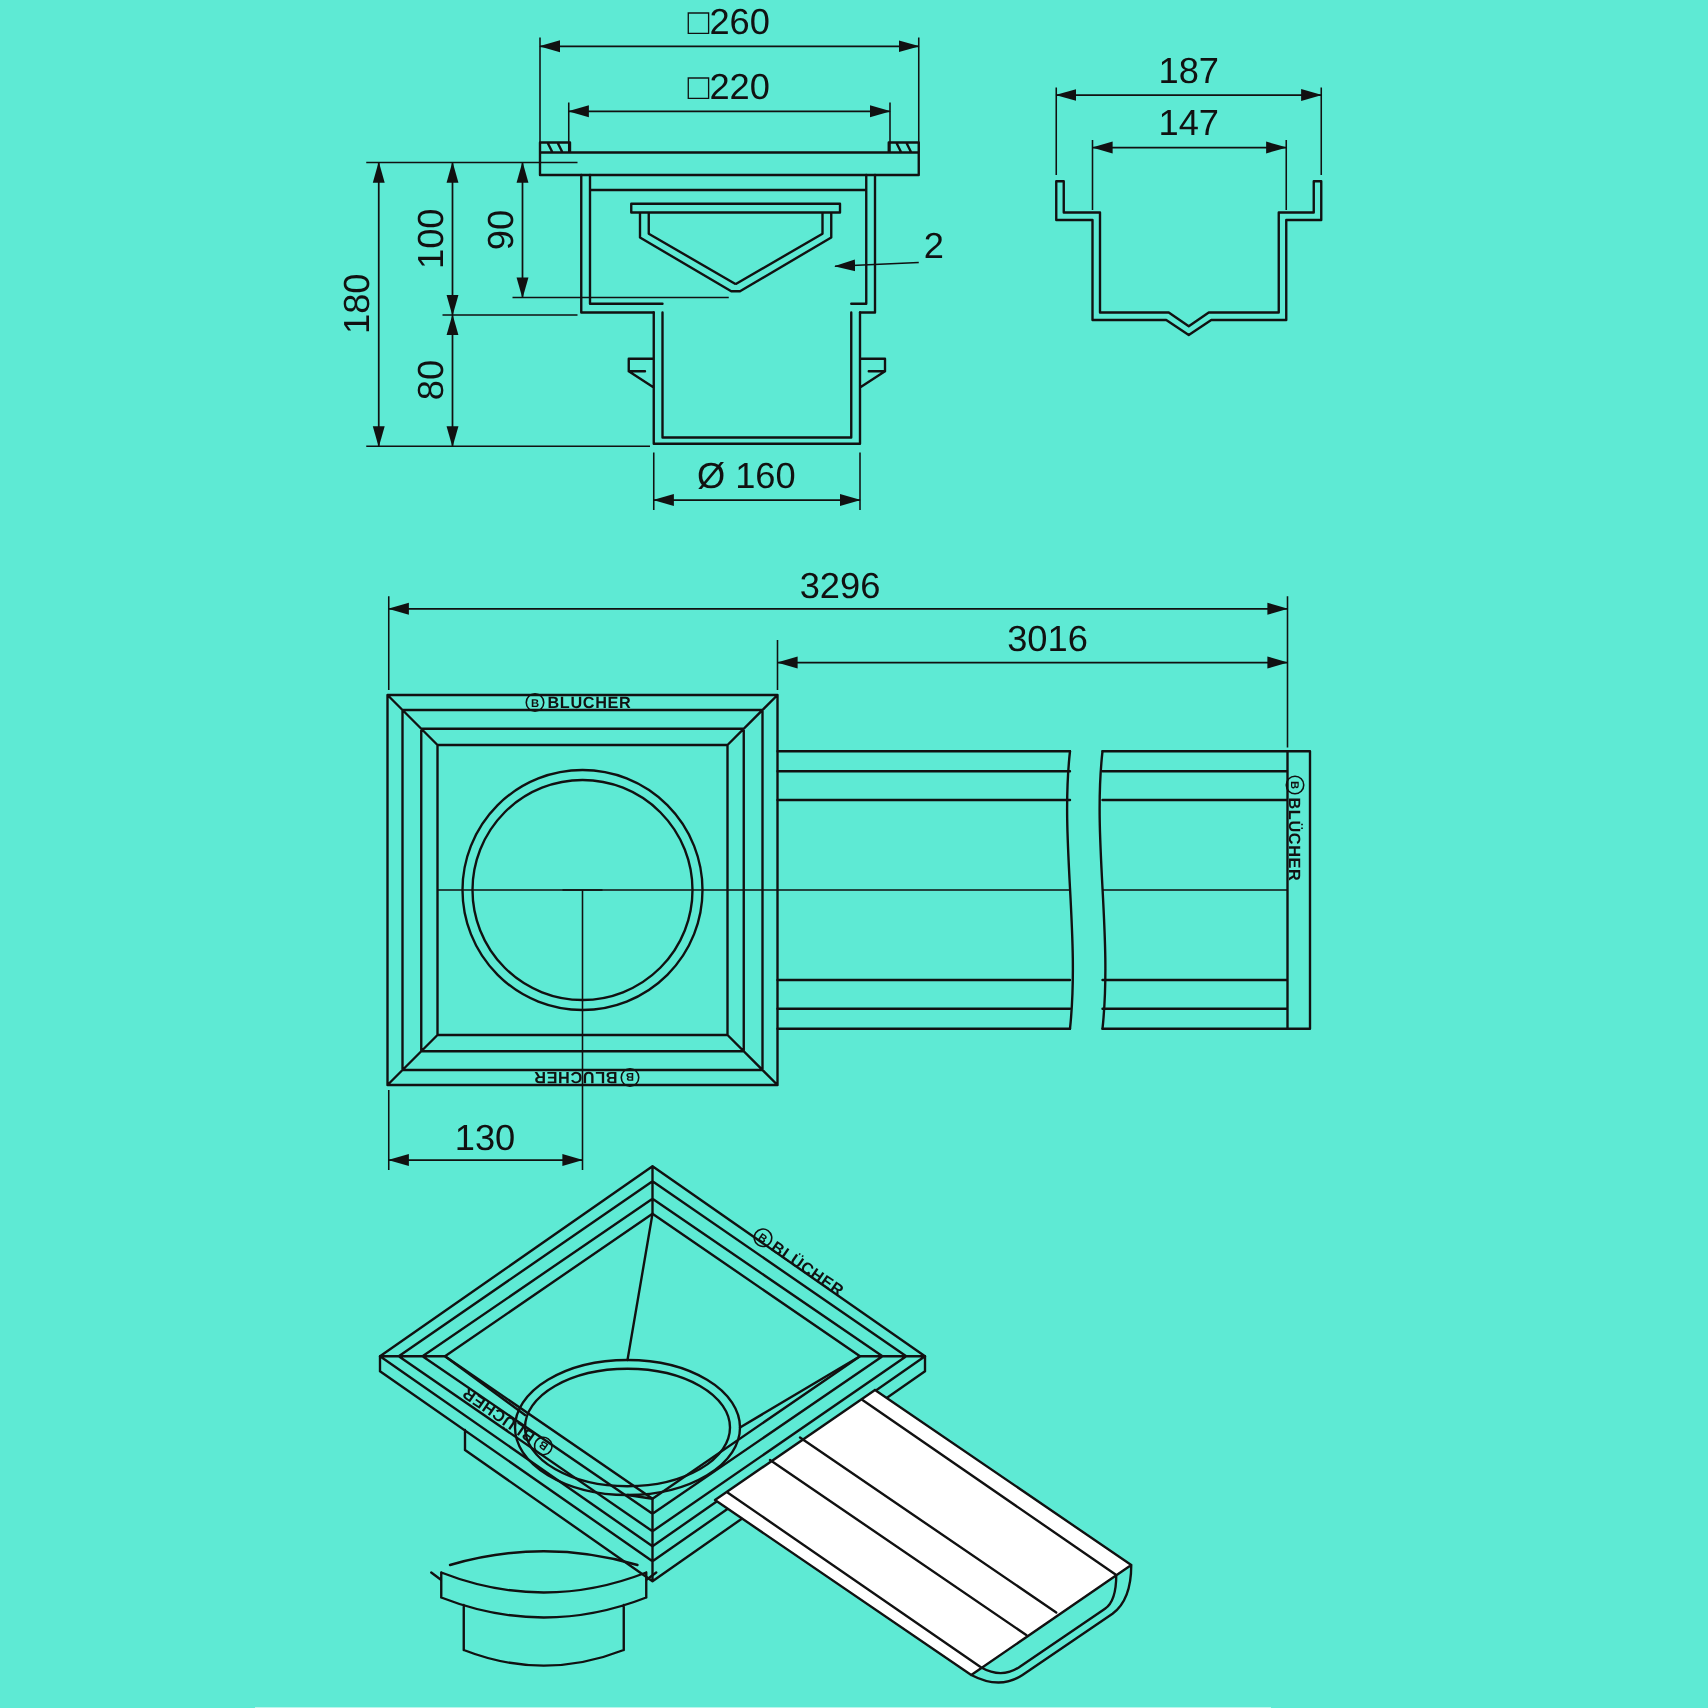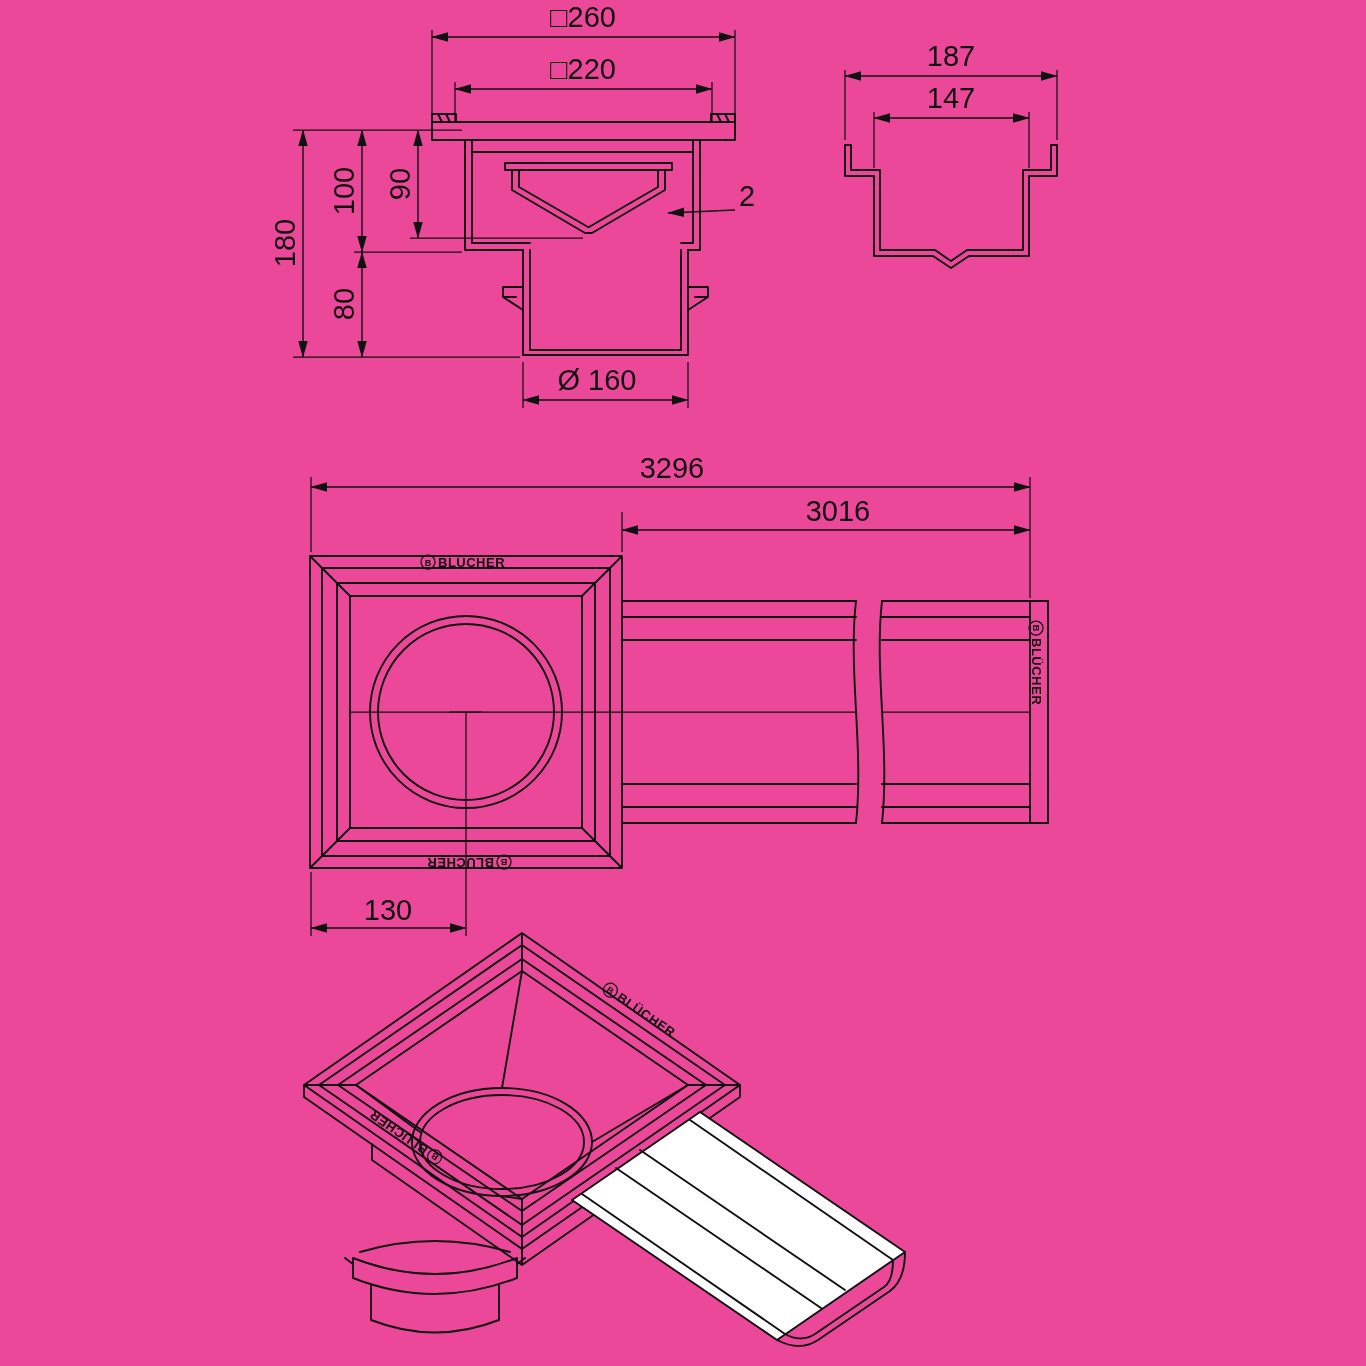--- a/index.html
+++ b/index.html
@@ -1,17 +1,17 @@
 <!DOCTYPE html>
 <html><head>
 <meta charset="utf-8">
 <title>Technical drawing</title>
 <style>
   html,body{margin:0;padding:0;background:#ffffff;}
-  .canvas{position:relative;width:1366px;height:1366px;background:#ec4899;overflow:hidden;}
+  .canvas{position:relative;width:1366px;height:1366px;background:#5eead4;overflow:hidden;}
   svg{display:block;}
   .obj{stroke:#111;stroke-width:1.9;fill:none;stroke-linecap:round;stroke-linejoin:round;}
   .thin{stroke:#111;stroke-width:1.25;fill:none;}
   .dim{stroke:#111;stroke-width:1.4;fill:none;}
   .dimtxt{font-family:"Liberation Sans", sans-serif;font-size:29px;fill:#111;text-anchor:middle;}
   .brandtxt{font-family:"Liberation Sans", sans-serif;font-size:13px;font-weight:bold;letter-spacing:0.5px;fill:#111;text-anchor:start;}
   .brandmark{font-family:"Liberation Sans", sans-serif;font-size:9px;font-weight:bold;fill:#111;text-anchor:middle;}
 </style>
 </head>
 <body>

